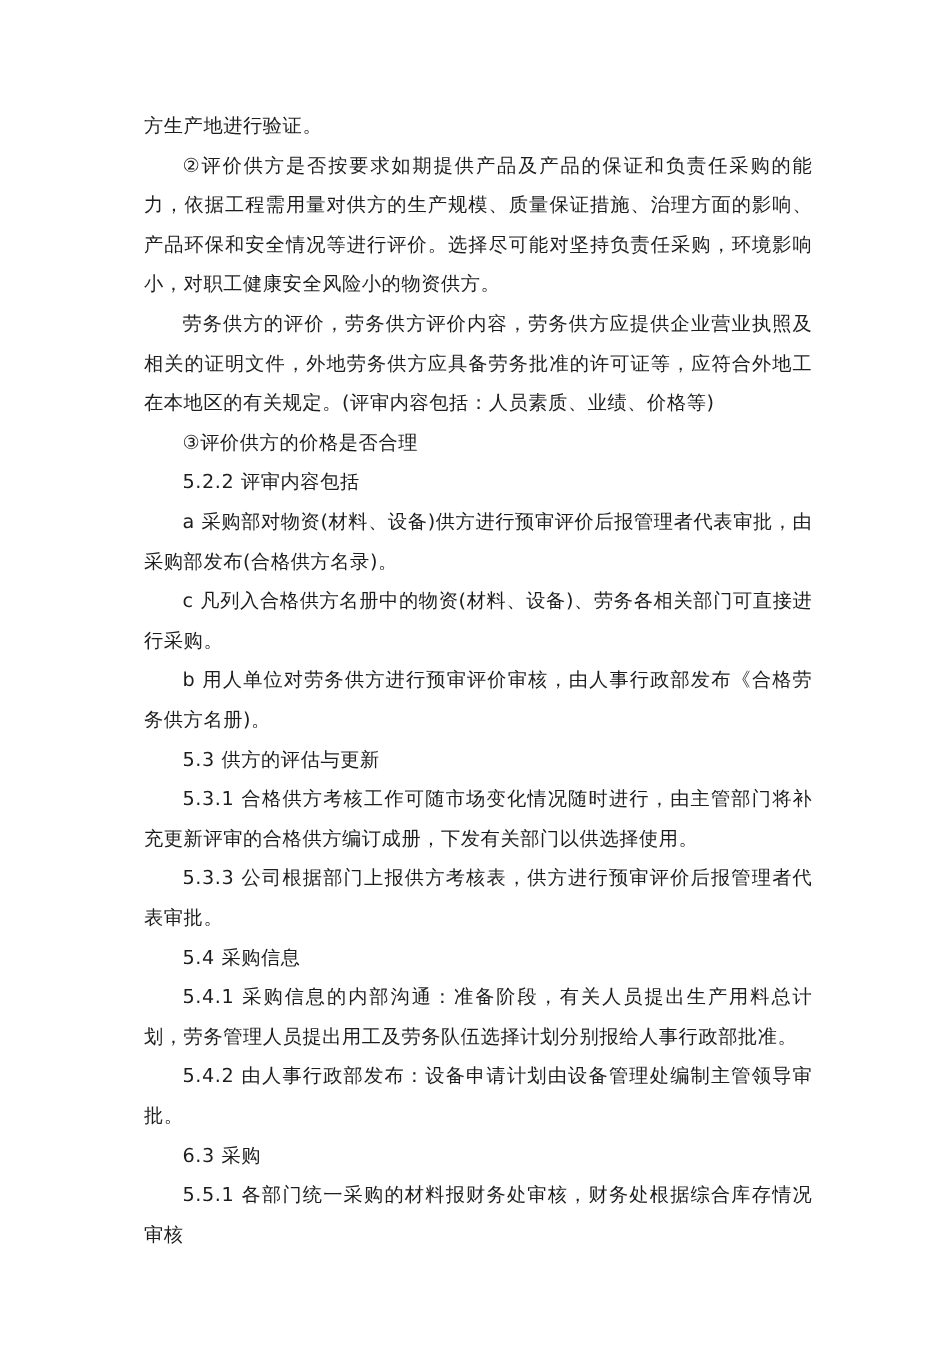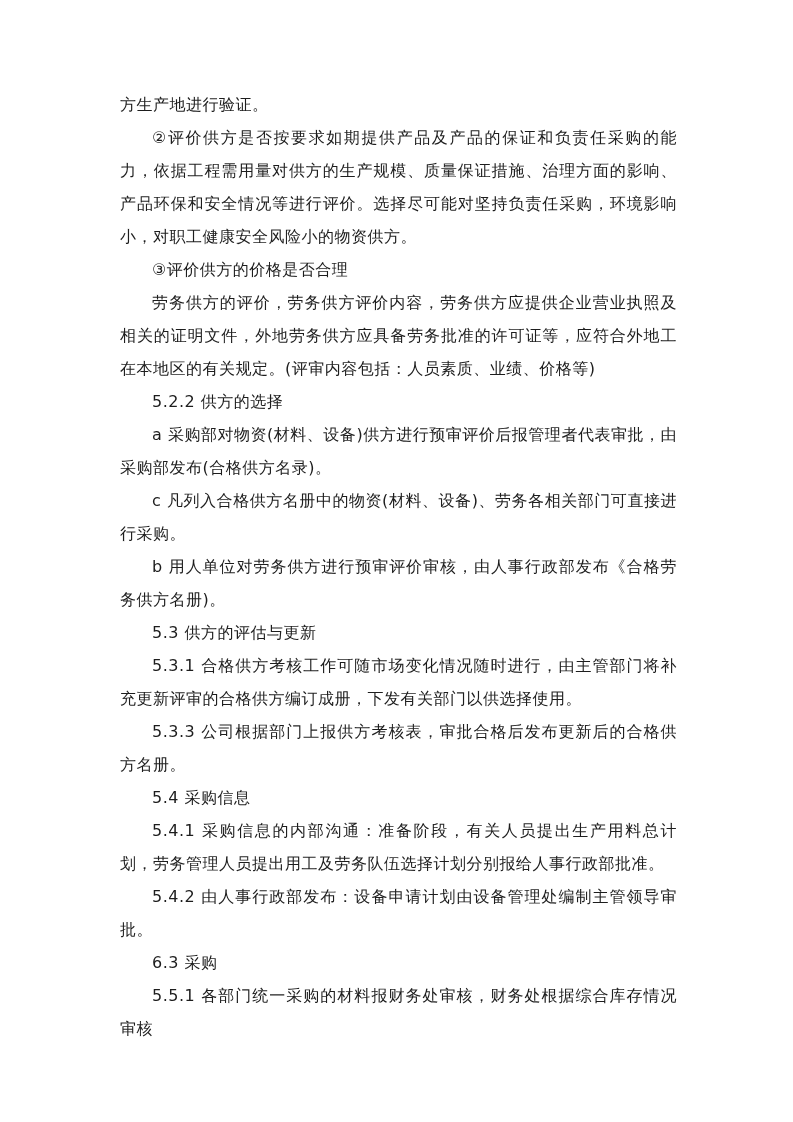--- a/index.html
+++ b/index.html
@@ -35,28 +35,28 @@
     text-indent: 2em;
   }
 </style>
 </head>
 <body>
 
 <div class="page">
   <div class="doc-body">
       <p>方生产地进行验证。</p>
       <p class="indent">②评价供方是否按要求如期提供产品及产品的保证和负责任采购的能力，依据工程需用量对供方的生产规模、质量保证措施、治理方面的影响、产品环保和安全情况等进行评价。选择尽可能对坚持负责任采购，环境影响小，对职工健康安全风险小的物资供方。</p>
+      <p class="indent">劳务供方的评价，劳务供方评价内容，劳务供方应提供企业营业执照及相关的证明文件，外地劳务供方应具备劳务批准的许可证等，应符合外地工在本地区的有关规定。(评审内容包括：人员素质、业绩、价格等)</p>
       <p class="indent">③评价供方的价格是否合理</p>
-      <p class="indent">劳务供方的评价，劳务供方评价内容，劳务供方应提供企业营业执照及相关的证明文件，外地劳务供方应具备劳务批准的许可证等，应符合外地工在本地区的有关规定。(评审内容包括：人员素质、业绩、价格等)</p>
-      <p class="indent">5.2.2 供方的选择</p>
+      <p class="indent">5.2.2 评审内容包括</p>
       <p class="indent">a 采购部对物资(材料、设备)供方进行预审评价后报管理者代表审批，由采购部发布(合格供方名录)。</p>
       <p class="indent">c 凡列入合格供方名册中的物资(材料、设备)、劳务各相关部门可直接进行采购。</p>
       <p class="indent">b 用人单位对劳务供方进行预审评价审核，由人事行政部发布《合格劳务供方名册)。</p>
       <p class="indent">5.3 供方的评估与更新</p>
       <p class="indent">5.3.1 合格供方考核工作可随市场变化情况随时进行，由主管部门将补充更新评审的合格供方编订成册，下发有关部门以供选择使用。</p>
-      <p class="indent">5.3.3 公司根据部门上报供方考核表，审批合格后发布更新后的合格供方名册。</p>
+      <p class="indent">5.3.3 公司根据部门上报供方考核表，供方进行预审评价后报管理者代表审批。</p>
       <p class="indent">5.4 采购信息</p>
       <p class="indent">5.4.1 采购信息的内部沟通：准备阶段，有关人员提出生产用料总计划，劳务管理人员提出用工及劳务队伍选择计划分别报给人事行政部批准。</p>
       <p class="indent">5.4.2 由人事行政部发布：设备申请计划由设备管理处编制主管领导审批。</p>
       <p class="indent">6.3 采购</p>
       <p class="indent">5.5.1 各部门统一采购的材料报财务处审核，财务处根据综合库存情况审核</p>
     </div>
 </div>
 
 </body></html>

